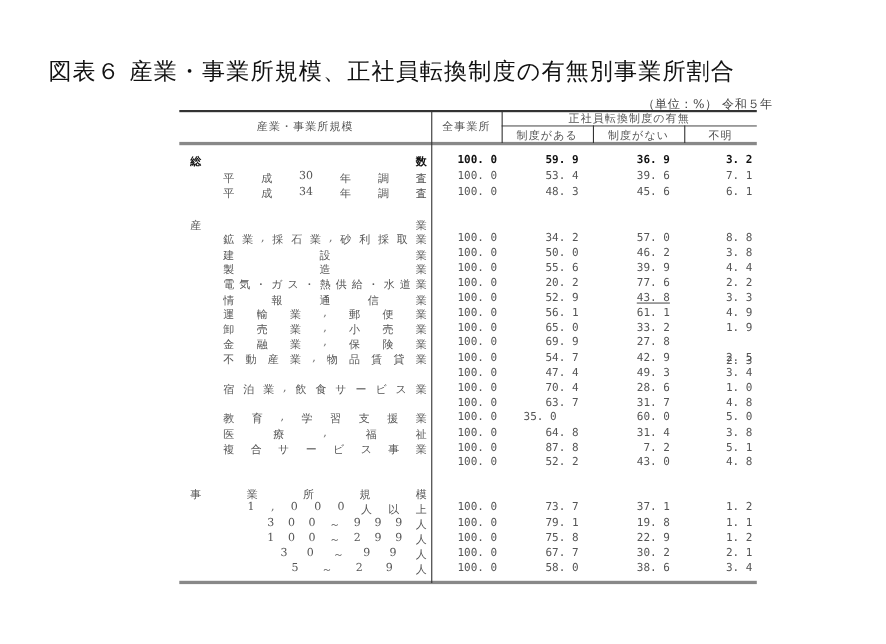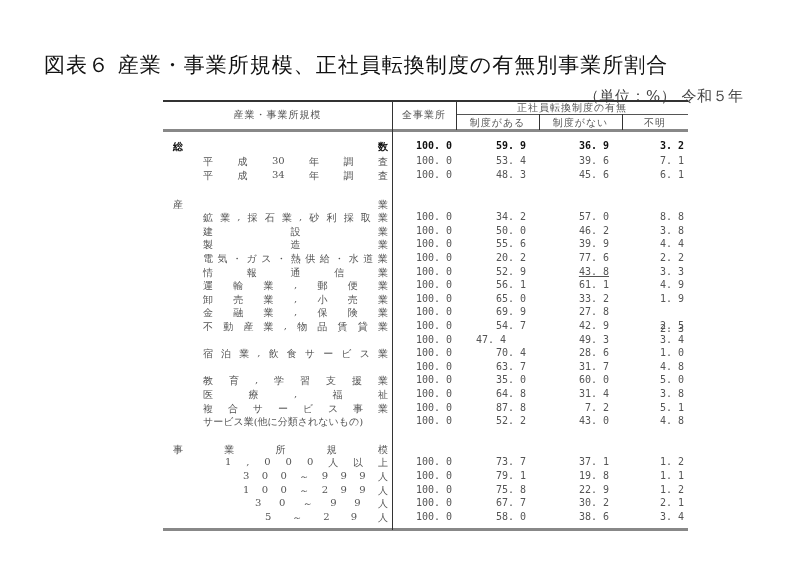--- a/index.html
+++ b/index.html
@@ -1,18 +1,18 @@
 <!DOCTYPE html>
 <html><head>
 <meta charset="utf-8">
 <style>
   html, body { margin:0; padding:0; background:#ffffff; }
   body { width:805px; height:585px; position:relative; overflow:hidden; font-family:"DejaVu Serif", serif; color:#222; }
   .title { position:absolute; left:44px; top:51px; font-family:"DejaVu Sans", sans-serif; font-size:21px; letter-spacing:1px; color:#111; white-space:nowrap; }
-  .unit { position:absolute; left:584px; top:87px; font-size:15px; color:#444; white-space:nowrap; letter-spacing:0.5px; }
+  .unit { position:absolute; left:584px; top:87px; font-size:11px; color:#444; white-space:nowrap; letter-spacing:0.5px; }
   .tbl { position:absolute; left:163px; top:100px; width:525px; }
   .hline { position:absolute; left:0; height:1px; background:#444; }
   .vline { position:absolute; width:1px; background:#333; }
   .hdr { position:absolute; font-size:10px; color:#555; white-space:nowrap; text-align:center; letter-spacing:1px; }
   .row { position:absolute; left:0; width:525px; height:13px; font-size:10px; color:#555; }
   .row.bold { font-weight:bold; color:#111; font-family:"DejaVu Sans", sans-serif; font-size:10px;}
   .lbl { position:absolute; white-space:nowrap; display:flex; justify-content:space-between; }
   .lbl span { display:inline-block; }
   .num { position:absolute; text-align:right; white-space:nowrap; font-family:"DejaVu Sans Mono", monospace; font-size:10px; }
 </style>
@@ -220,21 +220,21 @@
           <span>貸</span>
           <span>業</span>
         </div>
         <div class="num" style="left: 229px; width: 60px;">100.  0</div>
         <div class="num" style="left: 293px; width: 70px;">54.  7</div>
         <div class="num" style="left: 376px; width: 70px;">42.  9</div>
         <div class="num" style="left: 459px; width: 62px;">2.  5</div>
       </div>
       <div class="row" style="top: 233.5px;">
         <div class="num" style="left: 229px; width: 60px;">100.  0</div>
-        <div class="num" style="left: 293px; width: 70px; text-align: center;">47.  4</div>
+        <div class="num" style="left: 293px; width: 70px;">47.  4</div>
         <div class="num" style="left: 376px; width: 70px;">49.  3</div>
         <div class="num" style="left: 459px; width: 62px;">3.  4</div>
       </div>
       <div class="row" style="top: 247.1px;">
         <div class="lbl" style="left: 40px; width: 185px;">
           <span>宿</span>
           <span>泊</span>
           <span>業</span>
           <span>,</span>
           <span>飲</span>
@@ -261,21 +261,21 @@
           <span>教</span>
           <span>育</span>
           <span>,</span>
           <span>学</span>
           <span>習</span>
           <span>支</span>
           <span>援</span>
           <span>業</span>
         </div>
         <div class="num" style="left: 229px; width: 60px;">100.  0</div>
-        <div class="num" style="left: 293px; width: 70px;">35.  0</div>
+        <div class="num" style="left: 293px; width: 70px; text-align: center;">35.  0</div>
         <div class="num" style="left: 376px; width: 70px;">60.  0</div>
         <div class="num" style="left: 459px; width: 62px;">5.  0</div>
       </div>
       <div class="row" style="top: 287.9px;">
         <div class="lbl" style="left: 40px; width: 185px;">
           <span>医</span>
           <span>療</span>
           <span>,</span>
           <span>福</span>
           <span>祉</span>
@@ -295,23 +295,20 @@
           <span>ス</span>
           <span>事</span>
           <span>業</span>
         </div>
         <div class="num" style="left: 229px; width: 60px;">100.  0</div>
         <div class="num" style="left: 293px; width: 70px;">87.  8</div>
         <div class="num" style="left: 376px; width: 70px;">7.  2</div>
         <div class="num" style="left: 459px; width: 62px;">5.  1</div>
       </div>
       <div class="row" style="top: 315.1px;">
-        <div class="lbl" style="left: 40px; width: 185px; justify-content: flex-start;">
-          <span>サービス業(他に分類されないもの)</span>
-        </div>
         <div class="num" style="left: 229px; width: 60px;">100.  0</div>
         <div class="num" style="left: 293px; width: 70px;">52.  2</div>
         <div class="num" style="left: 376px; width: 70px;">43.  0</div>
         <div class="num" style="left: 459px; width: 62px;">4.  8</div>
       </div>
       <div class="row" style="top: 342.7px;">
         <div class="lbl" style="left: 10px; width: 215px;">
           <span>事</span>
           <span>業</span>
           <span>所</span>

